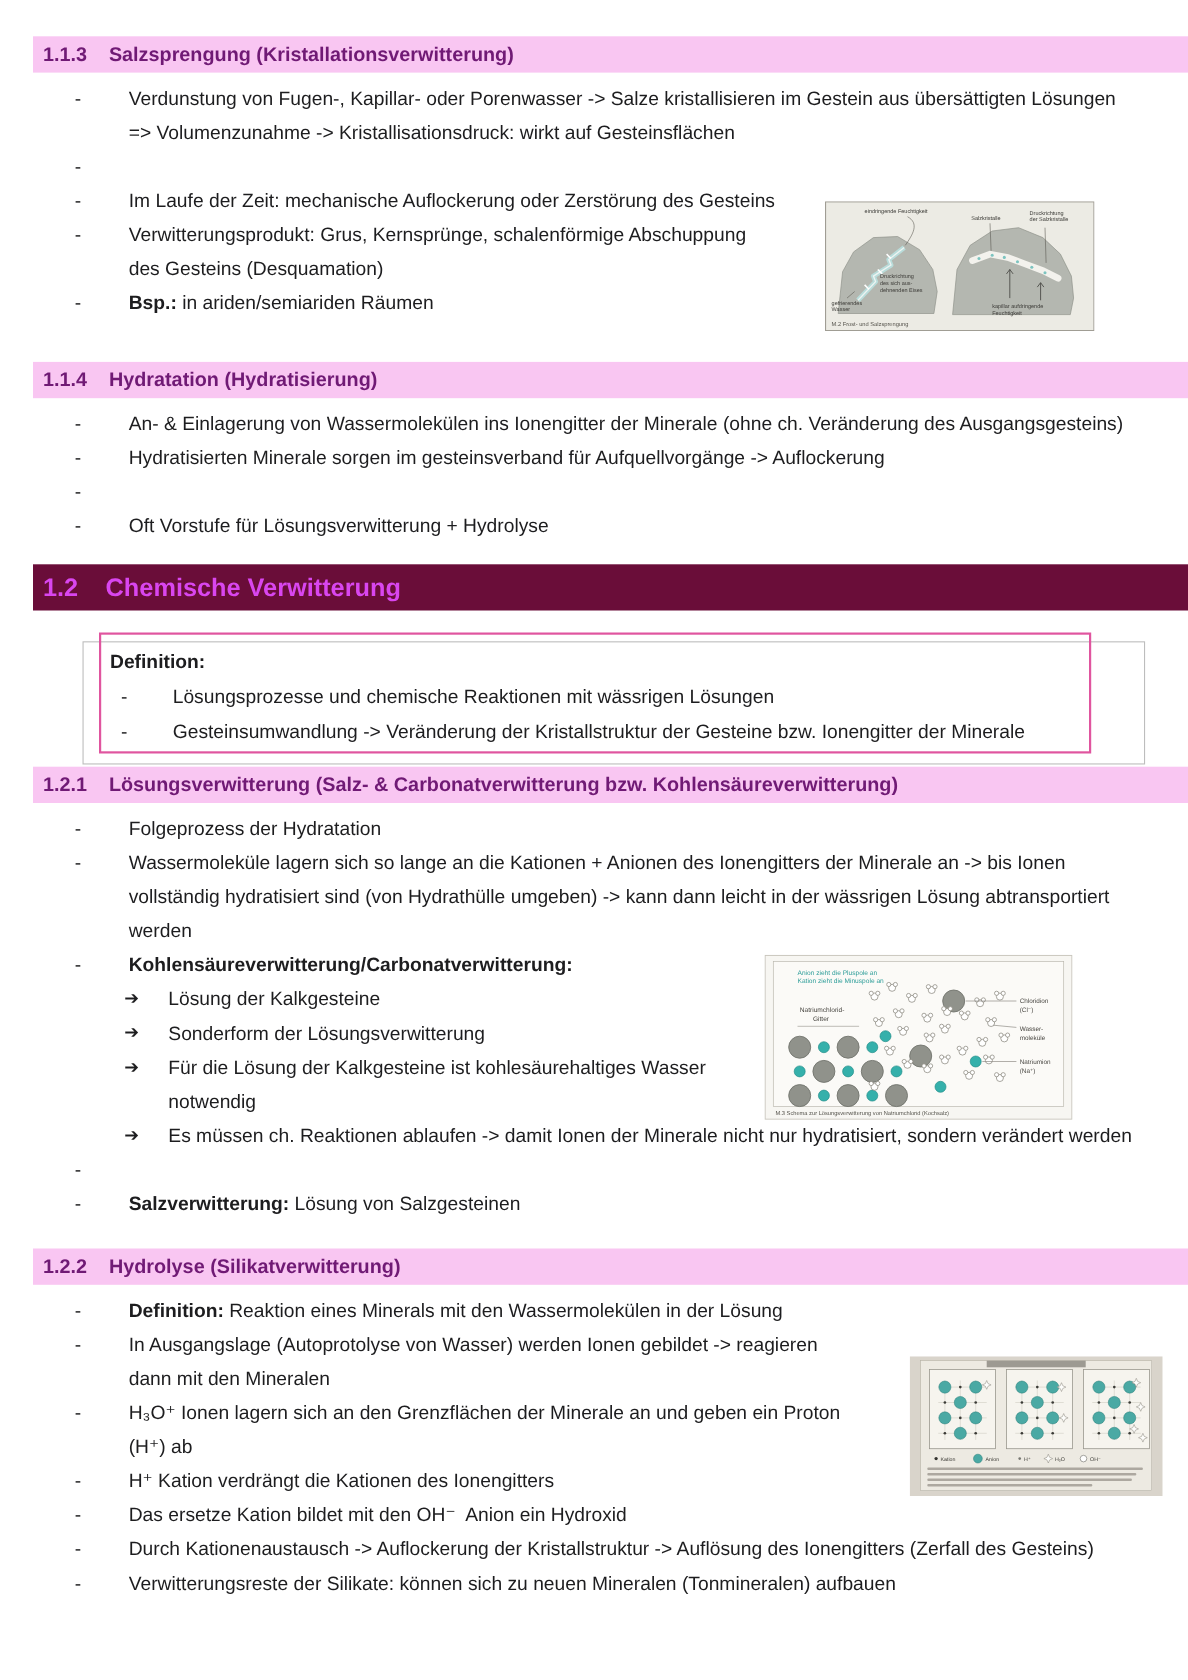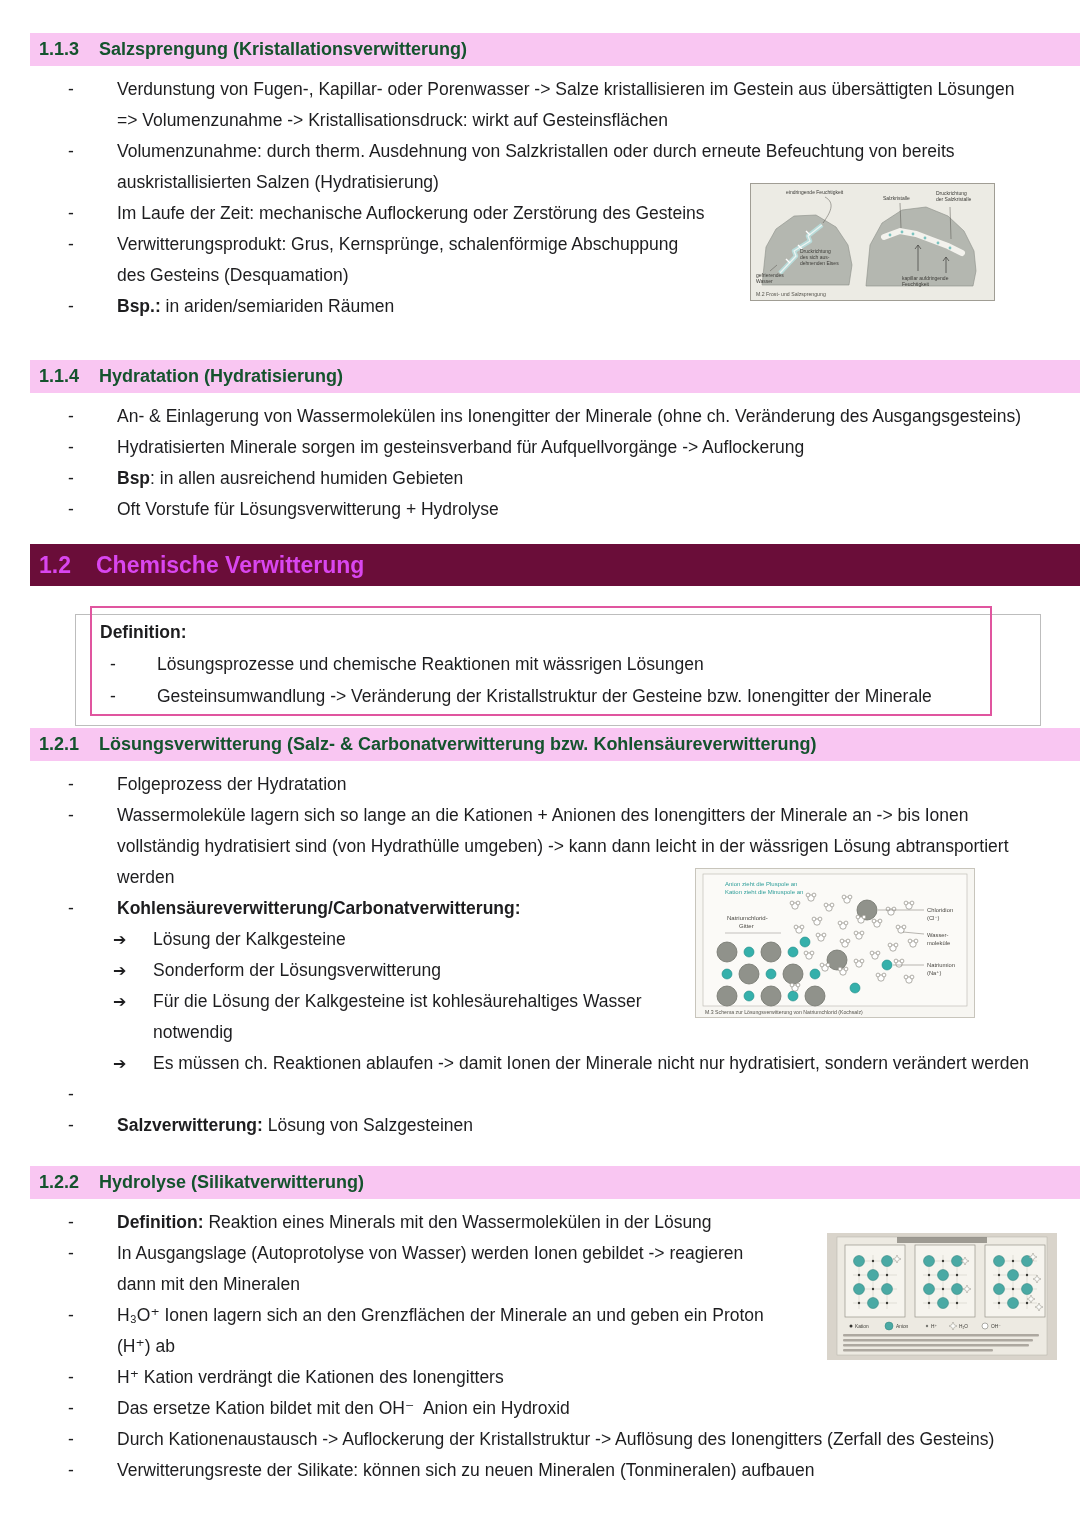--- a/index.html
+++ b/index.html
@@ -2,21 +2,21 @@
 <html><head>
 <meta charset="utf-8">
 <style>
   html,body{margin:0;padding:0;background:#ffffff;}
   .page{
     position:relative;width:1080px;height:1527px;overflow:hidden;background:#ffffff;
     font-family:"Liberation Sans","DejaVu Sans",sans-serif;color:#1d1d1f;
   }
   
   .band{margin-left:30px;height:33px;display:flex;align-items:center;
-    background:#f9c6f2;color:#14532d;font-weight:bold;font-size:18px;}
+    background:#f9c6f2;color:#701a75;font-weight:bold;font-size:18px;}
   .band .num{width:60px;padding-left:9px;flex:none;}
   .band.main{height:42px;background:#6a0d39;color:#d946ef;font-size:23px;}
   .band.main .num{width:57px;}
   
   .items{padding-left:68px;margin-top:8px;font-size:17.5px;line-height:31px;}
   .item{display:flex;}
   .item .marker{width:32px;flex:none;}
   .item.arrow{padding-left:45px;}
   .item.arrow .marker{width:23px;flex:none;font-size:16px;}
   .txt{white-space:pre-wrap;max-width:955px;margin-left:17px;}
@@ -48,22 +48,20 @@
     <span class="ttl">Salzsprengung (Kristallationsverwitterung)</span>
   </div>
   <div class="items">
       <div class="item">
         <span class="marker">-</span>
         <div class="txt"><span>Verdunstung von Fugen-, Kapillar- oder Porenwasser -&gt; Salze kristallisieren im Gestein aus übersättigten Lösungen
 =&gt; Volumenzunahme -&gt; Kristallisationsdruck: wirkt auf Gesteinsflächen</span></div>
       </div>
       <div class="item">
         <span class="marker">-</span>
-        <div class="txt"><span>Volumenzunahme: durch therm. Ausdehnung von Salzkristallen oder durch erneute Befeuchtung von bereits
-auskristallisierten Salzen (Hydratisierung)</span></div>
       </div>
       <div class="item">
         <span class="marker">-</span>
         <div class="txt"><span>Im Laufe der Zeit: mechanische Auflockerung oder Zerstörung des Gesteins</span></div>
       </div>
       <div class="item">
         <span class="marker">-</span>
         <div class="txt"><span>Verwitterungsprodukt: Grus, Kernsprünge, schalenförmige Abschuppung
 des Gesteins (Desquamation)</span></div>
       </div>
@@ -81,21 +79,20 @@
       <div class="item">
         <span class="marker">-</span>
         <div class="txt"><span>An- &amp; Einlagerung von Wassermolekülen ins Ionengitter der Minerale (ohne ch. Veränderung des Ausgangsgesteins)</span></div>
       </div>
       <div class="item">
         <span class="marker">-</span>
         <div class="txt"><span>Hydratisierten Minerale sorgen im gesteinsverband für Aufquellvorgänge -&gt; Auflockerung</span></div>
       </div>
       <div class="item">
         <span class="marker">-</span>
-        <div class="txt"><span class="b">Bsp</span><span>: in allen ausreichend humiden Gebieten</span></div>
       </div>
       <div class="item">
         <span class="marker">-</span>
         <div class="txt"><span>Oft Vorstufe für Lösungsverwitterung + Hydrolyse</span></div>
       </div>
     </div>
 
   <div class="band main mt19">
     <span class="num">1.2</span>
     <span class="ttl">Chemische Verwitterung</span>

